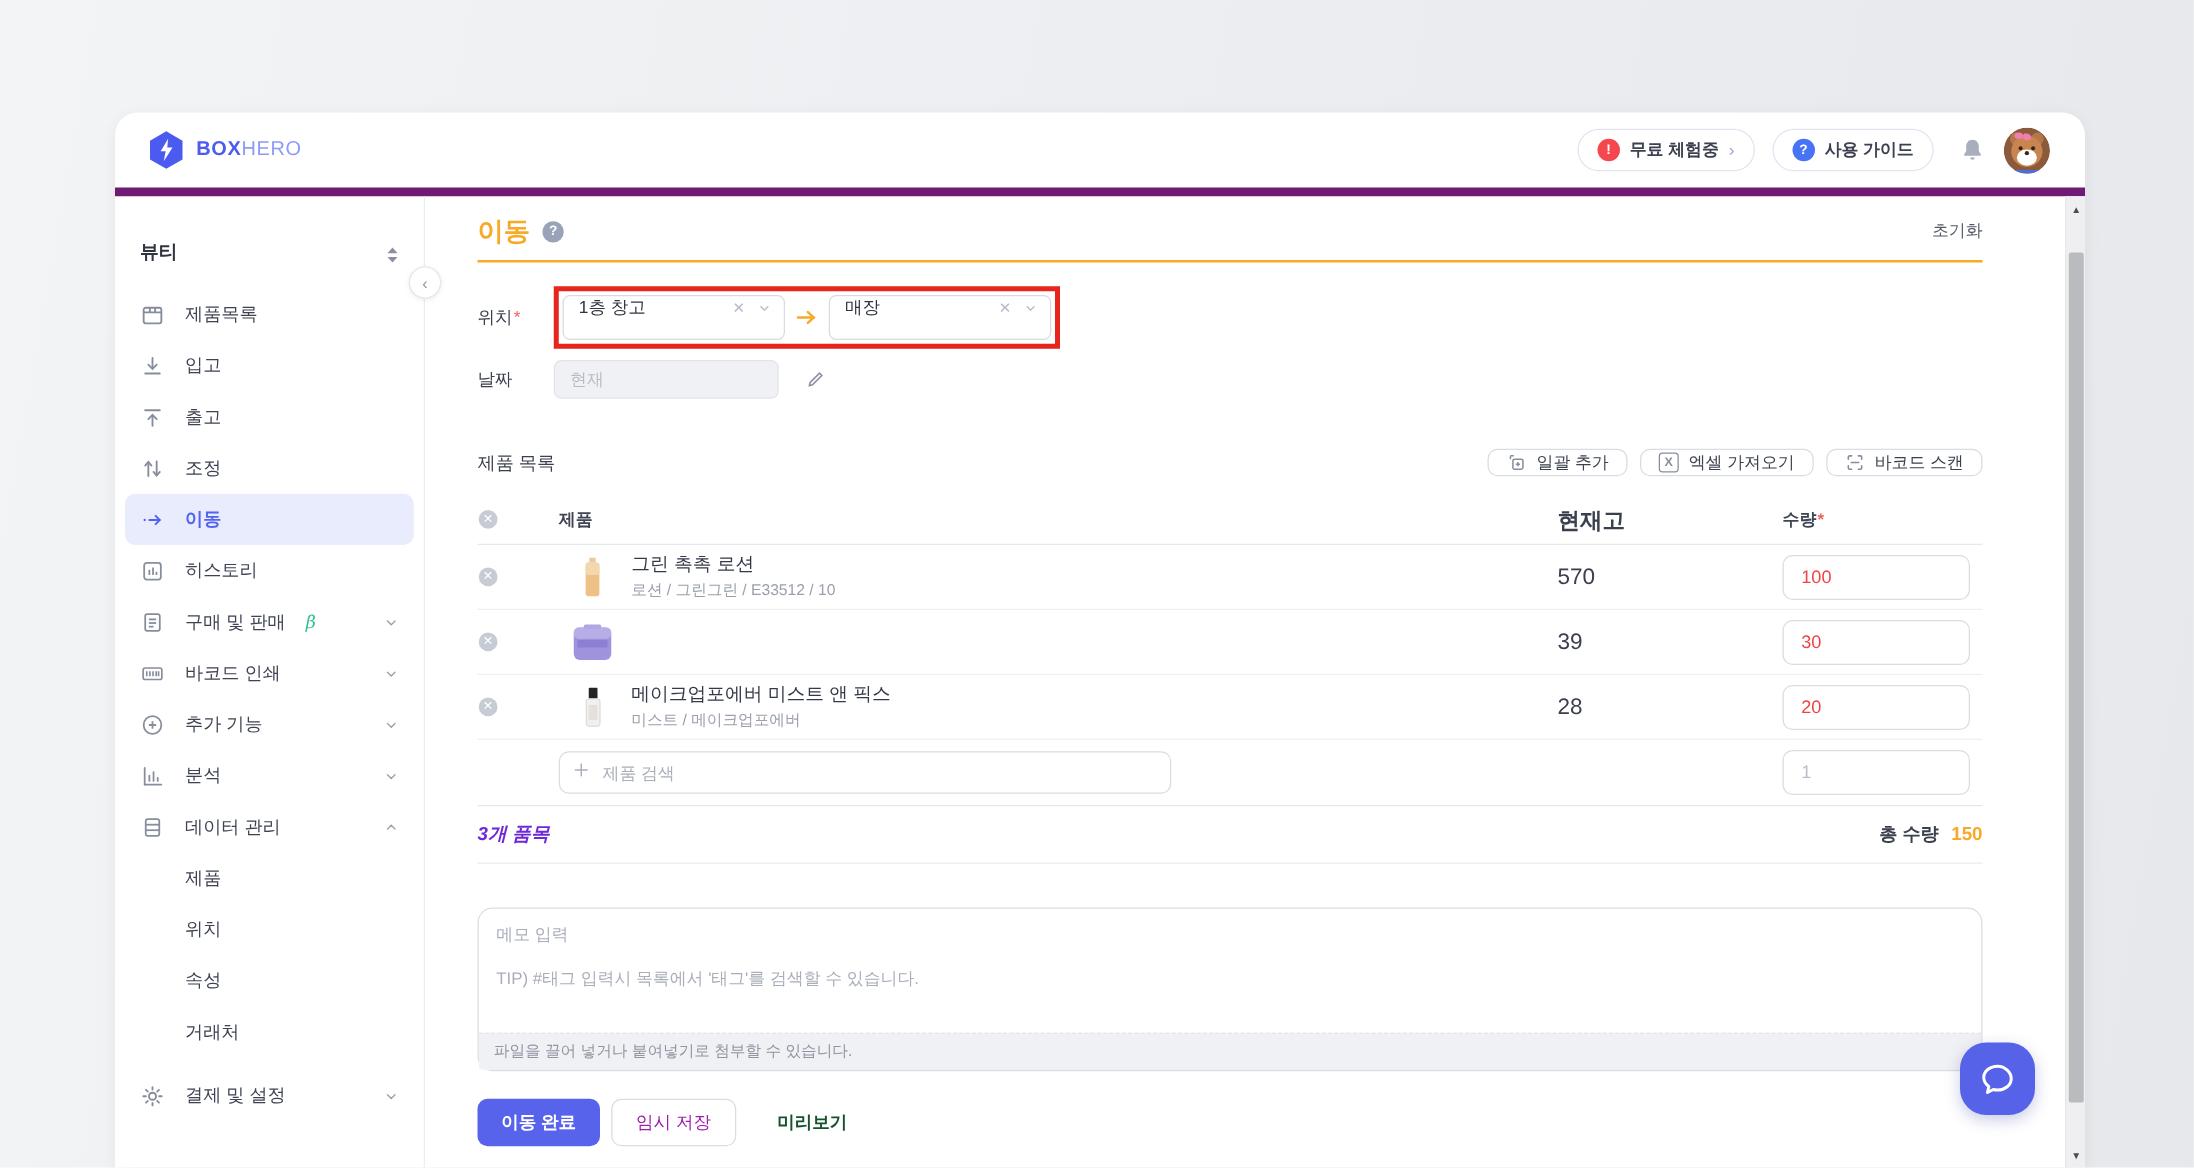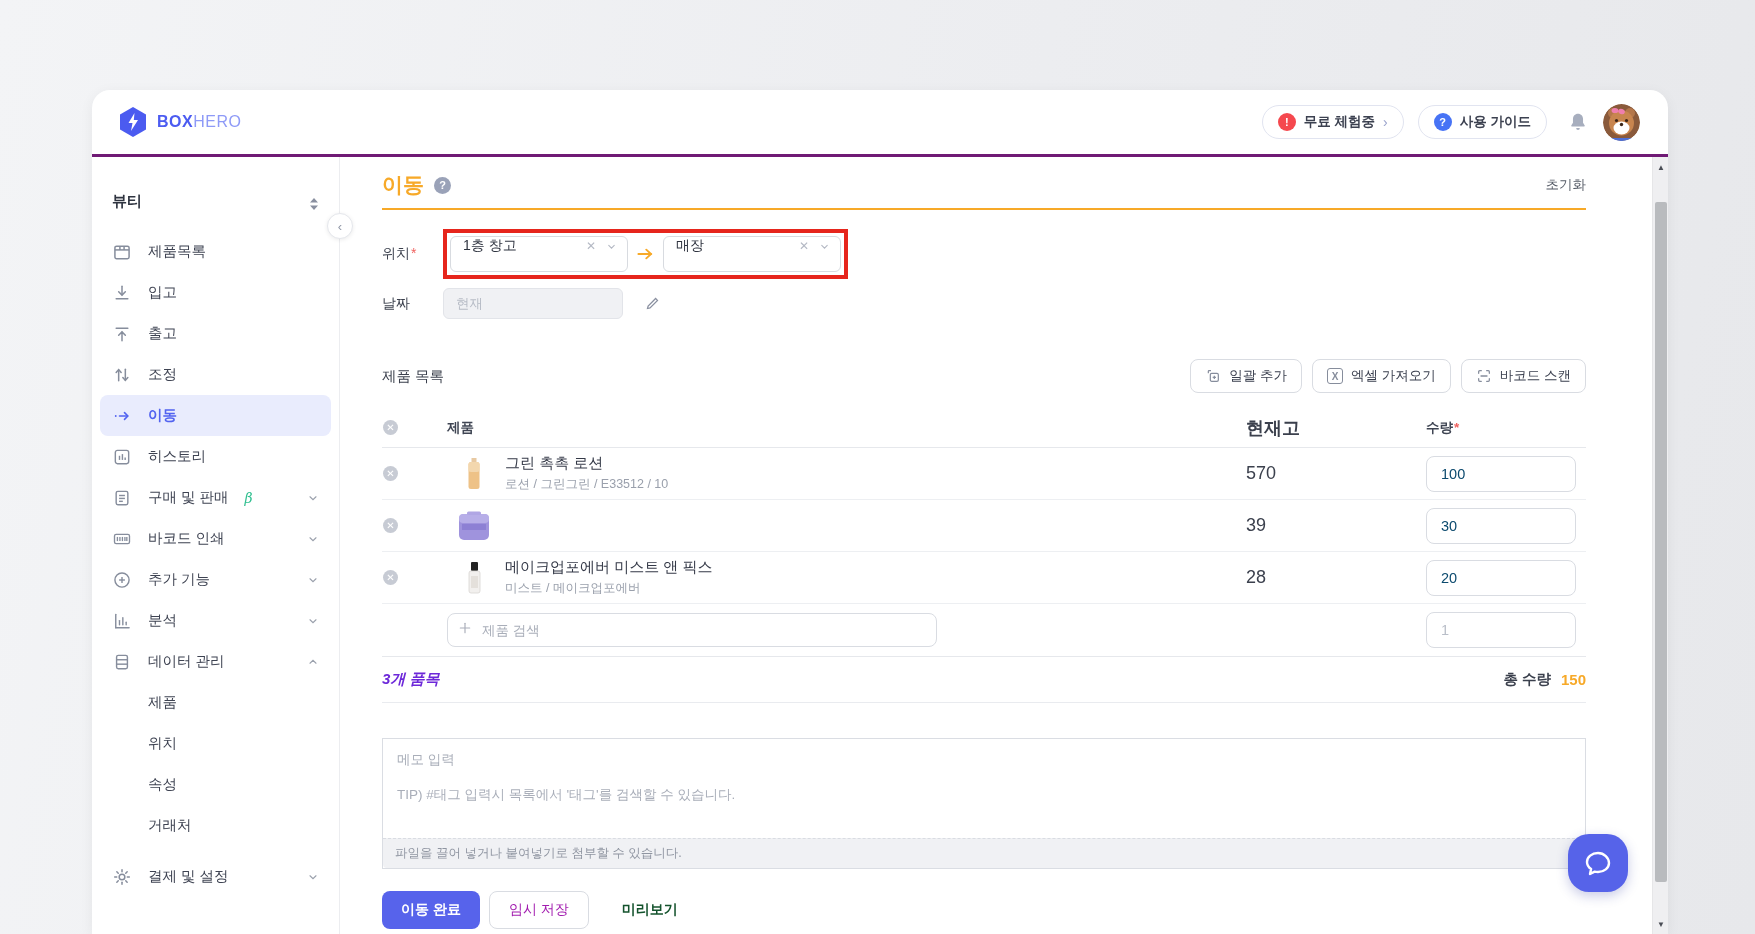--- a/index.html
+++ b/index.html
@@ -10,21 +10,21 @@
     color:#3b404d; font-size:14px;
   }
   svg { display:block; }
 
   
   .card{ position:absolute; left:92px; top:90px; width:1576px; height:844px;
     background:#fff; border-radius:18px 18px 0 0; box-shadow:0 3px 14px rgba(20,24,40,.06); }
 
   
   .card-header{ height:67px; display:flex; align-items:center; padding:0 28px 0 26px;
-    border-bottom:3px solid #701a75;gap:44px; }
+    border-bottom:7px solid #701a75;gap:44px; }
   .logo{ display:flex; align-items:center; gap:9px; }
   .logo-text{ font-size:16px; letter-spacing:.5px; }
   .logo-text b{ color:#4c5cf1; font-weight:800; }
   .logo-text span{ color:#8e9af7; font-weight:500; }
   .header-right{ margin-left:auto; display:flex; align-items:center; gap:14px; }
   .pill{ display:flex; align-items:center; gap:8px; height:34px; padding:0 15px;
     border:1px solid #e1e4f0; border-radius:17px; background:#fff; font-size:13.5px;
     color:#3c4150; font-weight:600; cursor:pointer; }
   .badge-circle{ width:18px; height:18px; border-radius:50%; color:#fff; font-size:11px;
     font-weight:800; display:flex; align-items:center; justify-content:center; }
@@ -81,21 +81,21 @@
   .date-row{ margin-top:9px; }
   .date-input{ width:180px; height:31px; background:#f0f1f4; border:1px solid #e2e4e9;
     border-radius:6px; padding:0 12px; font-size:13.5px; color:#b7bcc6;
     font-family:inherit; }
   .date-input::placeholder{ color:#b7bcc6; }
   .pencil{ margin-left:22px; cursor:pointer; }
 
   .section-row{ margin-top:40px; display:flex; align-items:center; }
   .section-title{ font-size:14.5px; color:#3b404d; }
   .toolbar{ margin-left:auto; display:flex; gap:10px; }
-  .tool-btn{ height:34px; display:flex; align-items:center; gap:8px; padding:0 14px;
+  .tool-btn{ height:22px; display:flex; align-items:center; gap:8px; padding:0 14px;
     background:#fff; border:1px solid #d9dce2; border-radius:8px; font-size:13.5px;
     color:#3c4150; cursor:pointer; font-family:inherit; }
   .excel-glyph{ width:16px; height:16px; border:1.6px solid #868d9c; border-radius:3px;
     color:#868d9c; font-size:10px; font-weight:800; display:flex; align-items:center; justify-content:center; }
 
   
   .table{ margin-top:15px; }
   .t-head{ display:flex; align-items:center; height:40px; border-bottom:1px solid #e6e8ec;
     font-size:13.5px; color:#3f4553; font-weight:600; }
   .t-row{ display:flex; align-items:center; height:52px; border-bottom:1px solid #edeff2; }
@@ -103,39 +103,39 @@
   .col-product{ flex:1; display:flex; align-items:center; }
   .col-stock{ width:180px; font-size:18px; color:#3b404d; }
   .col-qty{ width:160px; }
   .del-circle{ width:15px; height:15px; border-radius:50%; background:#c7cbd4; color:#fff;
     font-size:10px; display:flex; align-items:center; justify-content:center; cursor:pointer; }
   .thumb{ width:34px; height:34px; margin:0 14px 0 10px; display:flex; align-items:center;
     justify-content:center; }
   .p-name{ font-size:15px; color:#343947; }
   .p-meta{ font-size:12.5px; color:#9aa0ac; margin-top:3px; }
   .qty-input{ width:150px; height:36px; border:1px solid #d9dce2; border-radius:8px;
-    padding:0 14px; font-size:14.5px; color:#0c4a6e; font-family:inherit; }
+    padding:0 14px; font-size:14.5px; color:#ef4444; font-family:inherit; }
   .qty-input::placeholder{ color:#b9bec8; }
   .search-row{ height:53px; display:flex; align-items:center; border-bottom:1px solid #e6e8ec; }
   .search-wrap{ position:relative; margin-left:65px; width:490px; }
   .search-input{ width:100%; height:34px; border:1px solid #d9dce2; border-radius:8px;
     padding:0 12px 0 34px; font-size:13.5px; color:#2f3440; font-family:inherit; }
   .search-input::placeholder{ color:#a9aeb9; }
   .search-plus{ position:absolute; left:11px; top:8px; color:#a9aeb9; }
   .search-row .spacer{ flex:1; }
 
   .totals-row{ margin-top:13px; display:flex; align-items:center; }
   .item-count{ font-size:15px; font-weight:700; color:#6d28d9;font-style:italic; }
   .total-label{ margin-left:auto; font-size:14.5px; font-weight:600; color:#3b404d; }
   .total-value{ margin-left:10px; font-size:15px; font-weight:700; color:#F7A928; }
   .soft-divider{ margin-top:13px; border-bottom:1px solid #e9ebef; }
 
   
   .memo-box{ margin-top:35px; position:relative; height:131px; border:1px solid #dadde3;
-    border-radius:0; cursor:text; }
+    border-radius:12px; cursor:text; }
   .memo-inner{ padding:12px 14px; }
   .memo-line{ font-size:13.5px; color:#a9aeb9; }
   .memo-line + .memo-line{ margin-top:17px; }
   .file-strip{ position:absolute; left:0; right:0; bottom:0; height:30px; background:#f0f1f4;
     border-top:1px dashed #d9dce2; display:flex; align-items:center; padding-left:12px;
     font-size:12.5px; color:#8f95a1; border-radius:0 0 4px 4px; }
   .resize-handle{ position:absolute; right:2px; bottom:2px; cursor:nwse-resize; }
 
   .actions-row{ margin-top:22px; display:flex; align-items:center; gap:9px; }
   .btn-primary{ height:38px; padding:0 19px; background:#5763EB; color:#fff; border:none;

